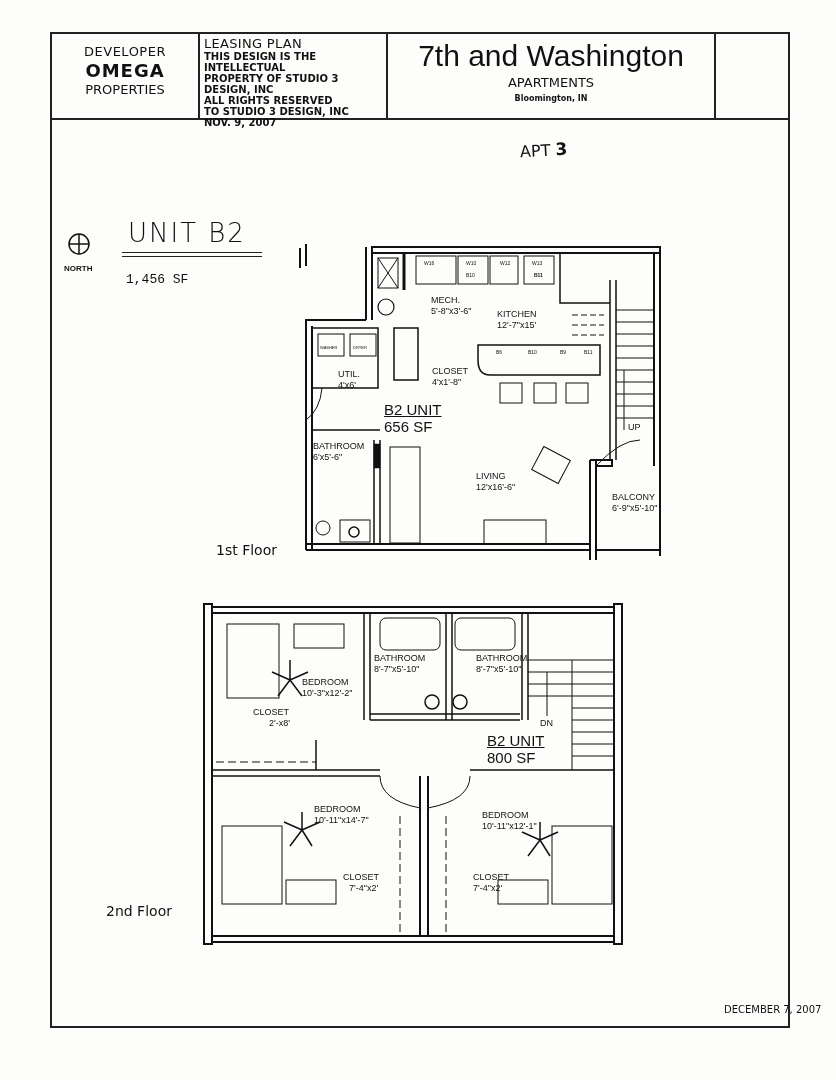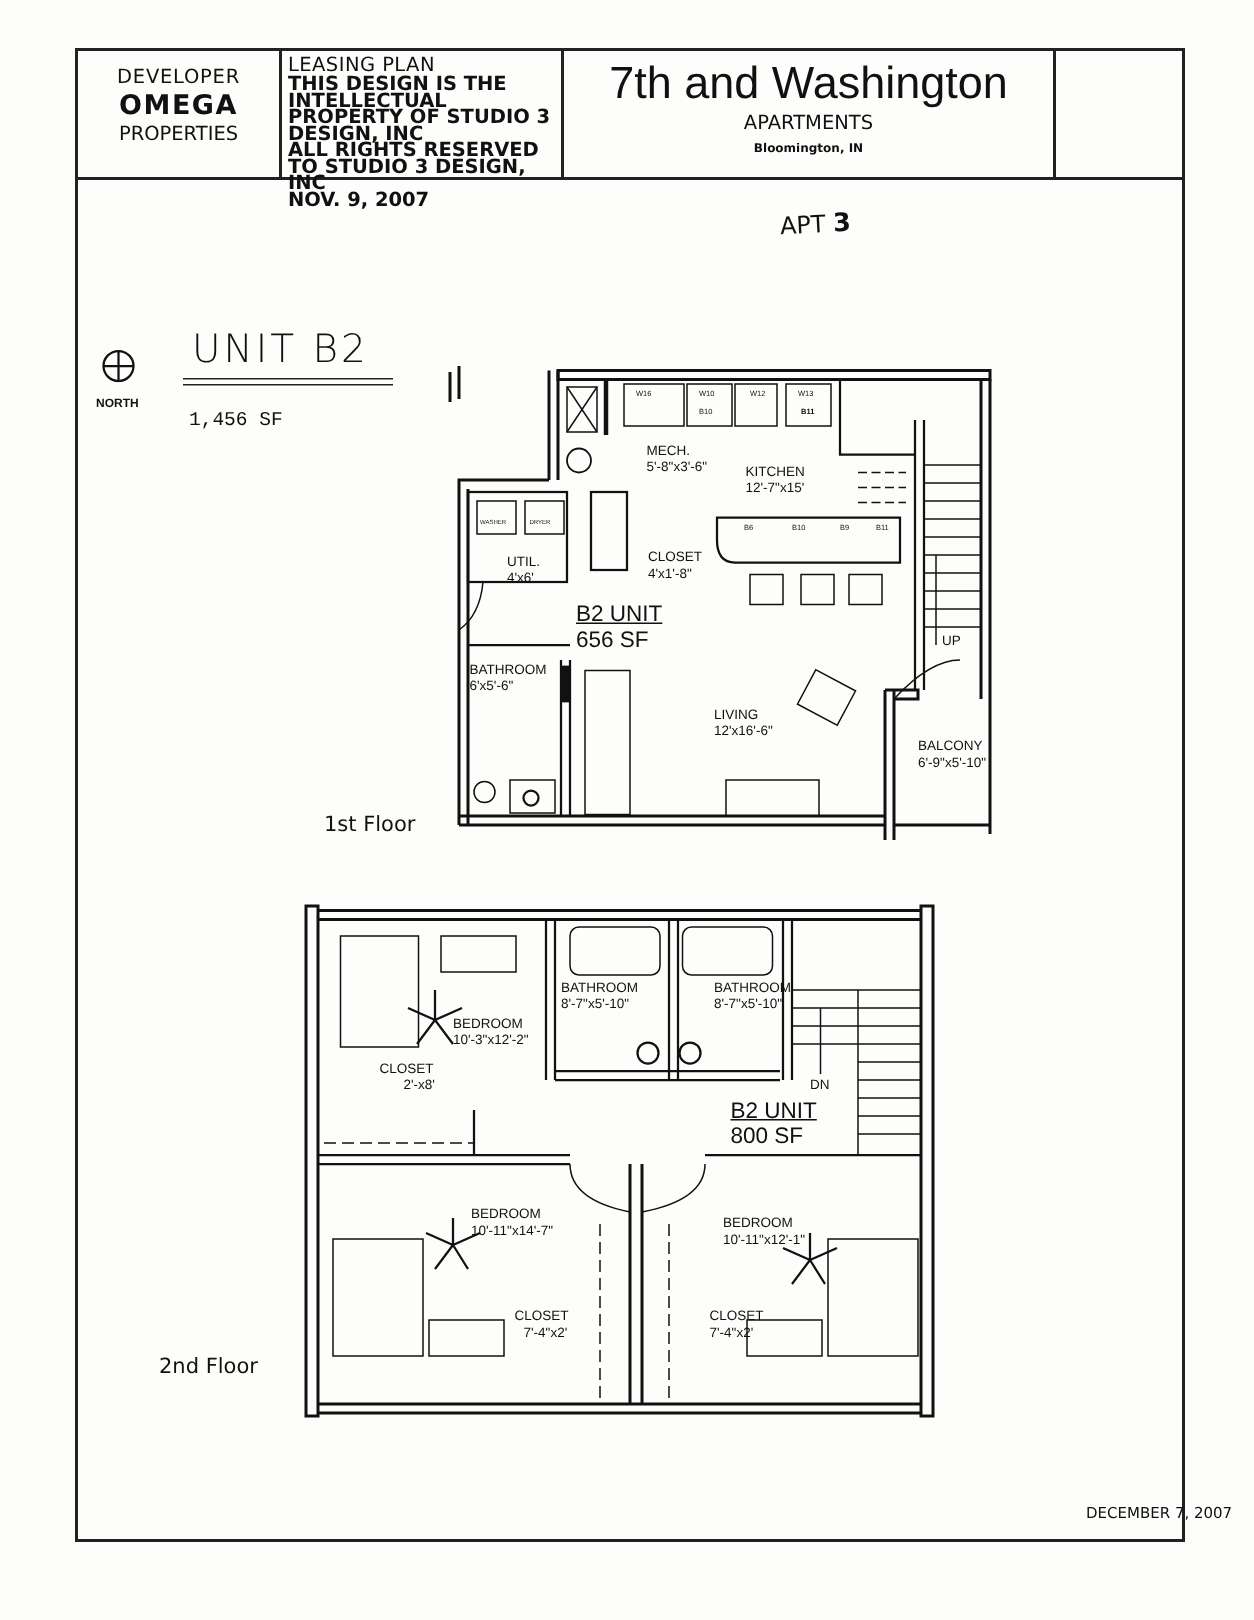--- a/index.html
+++ b/index.html
@@ -1,26 +1,26 @@
 <!DOCTYPE html>
 <html><head>
 <meta charset="utf-8">
 <style>
   html,body{margin:0;padding:0;background:#fdfdfb;}
   body{width:836px;height:1080px;position:relative;overflow:hidden;font-family:"Liberation Sans",sans-serif;color:#111;}
   .sheet{position:absolute;left:50px;top:32px;width:740px;height:996px;border:2px solid #222;box-sizing:border-box;}
   .titleblock{position:absolute;left:0;top:0;width:736px;height:84px;border-bottom:2px solid #222;display:flex;}
   .tb-cell{border-right:2px solid #222;box-sizing:border-box;height:100%;position:relative;}
-  .tb-dev{width:136px;text-align:center;padding-top:10px;}
+  .tb-dev{width:148px;text-align:center;padding-top:10px;}
   .tb-dev .l1{font-family:"DejaVu Sans",sans-serif;font-size:13px;letter-spacing:0.5px;}
   .tb-dev .l2{font-family:"DejaVu Sans",sans-serif;font-size:18px;font-weight:bold;letter-spacing:1px;margin-top:1px;}
   .tb-dev .l3{font-family:"DejaVu Sans",sans-serif;font-size:13px;margin-top:1px;}
   .tb-lease{width:188px;padding:2px 0 0 4px;}
   .tb-lease .h{font-family:"DejaVu Sans",sans-serif;font-size:13px;letter-spacing:0.3px;}
-  .tb-lease .t{font-family:"DejaVu Sans",sans-serif;font-size:13px;font-weight:bold;line-height:11px;}
+  .tb-lease .t{font-family:"DejaVu Sans",sans-serif;font-size:10px;font-weight:bold;line-height:11px;}
   .tb-proj{width:328px;text-align:center;padding-top:6px;}
   .tb-proj .n{font-size:30px;line-height:32px;}
   .tb-proj .s{font-family:"DejaVu Sans",sans-serif;font-size:13px;margin-top:3px;}
   .tb-proj .c{font-family:"DejaVu Sans",sans-serif;font-size:8px;font-weight:bold;margin-top:4px;}
   .tb-firm{flex:1;border-right:none;text-align:center;padding-top:6px;}
   .tb-firm .logo{width:48px;height:12px;border:2px solid #222;border-radius:4px;margin:0 auto 1px;}
   .tb-firm .f{font-family:"DejaVu Sans",sans-serif;font-size:11px;line-height:12px;letter-spacing:0.5px;}
   .tb-firm .small{font-size:4px;line-height:5px;font-weight:bold;margin-top:2px;}
   .abs{position:absolute;}
   .apt{left:520px;top:140px;font-family:"DejaVu Sans",sans-serif;font-size:16px;transform:rotate(-3deg);}

